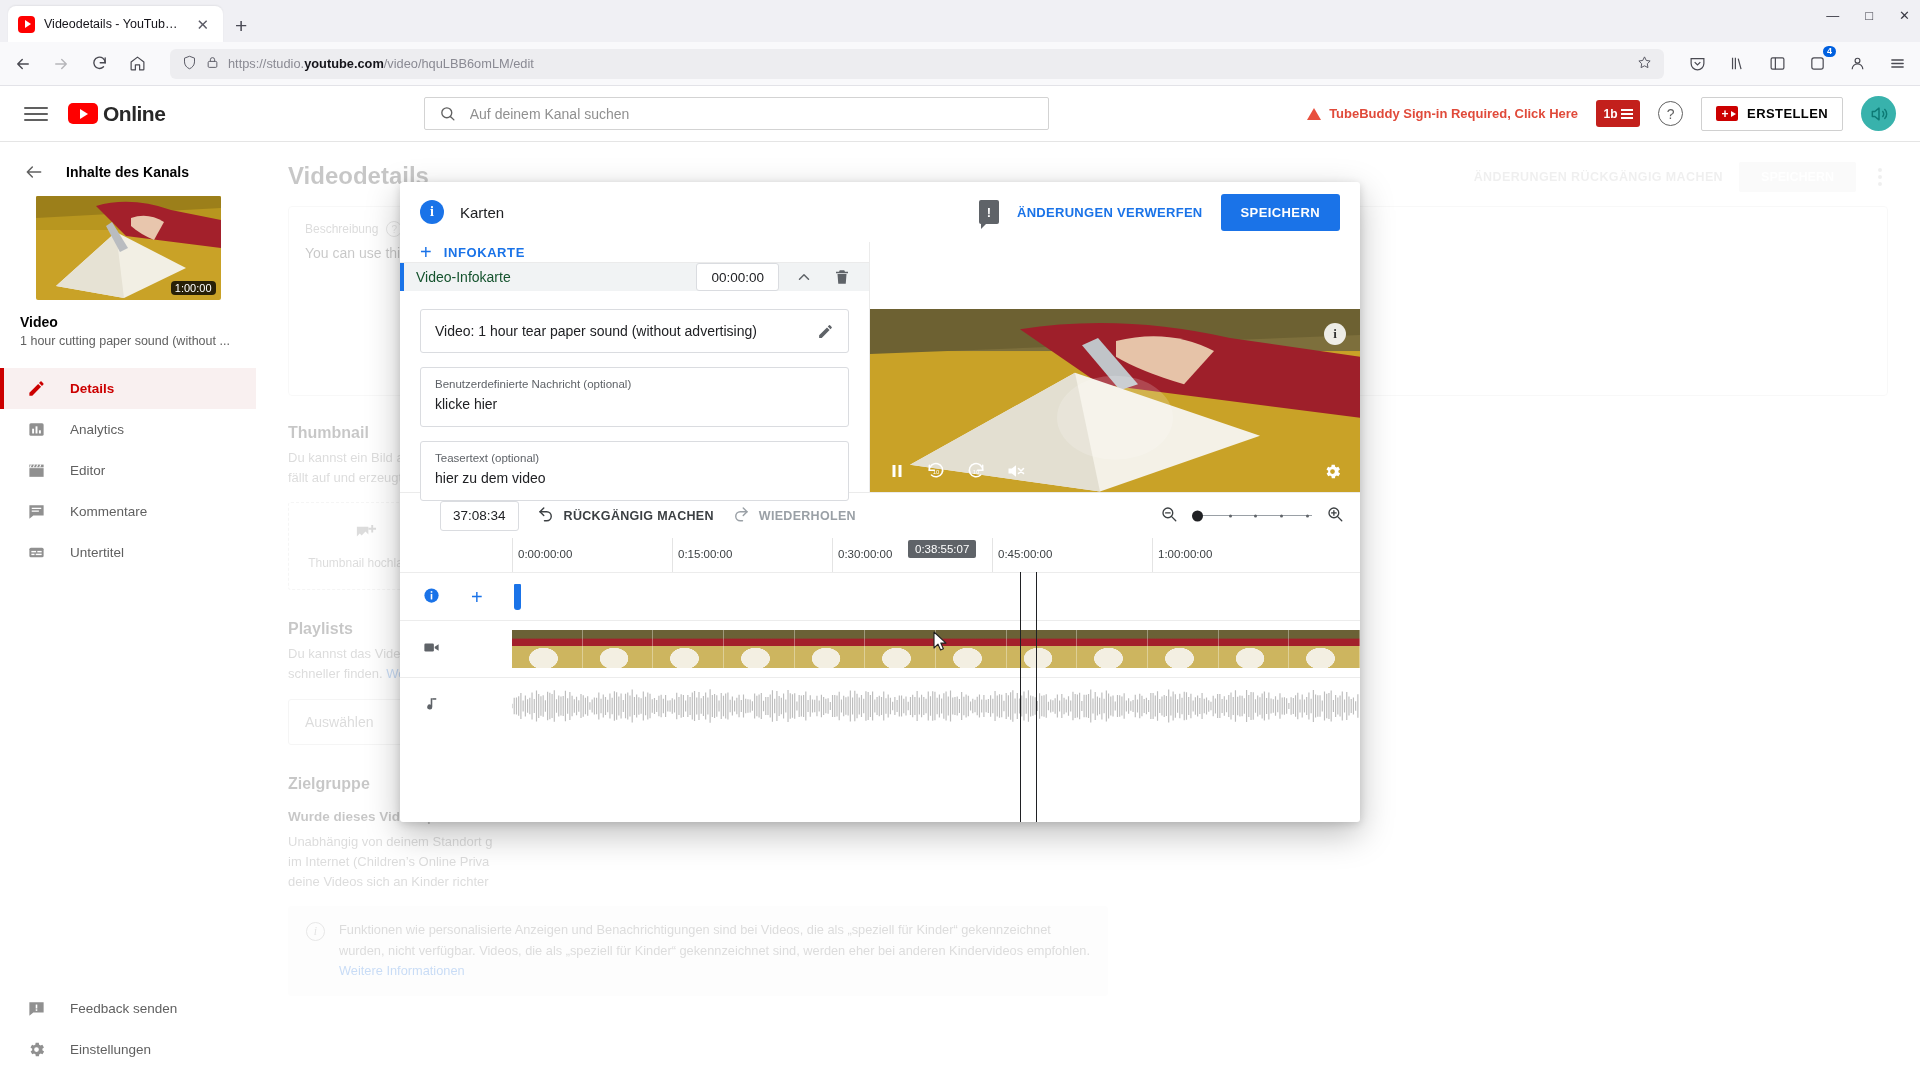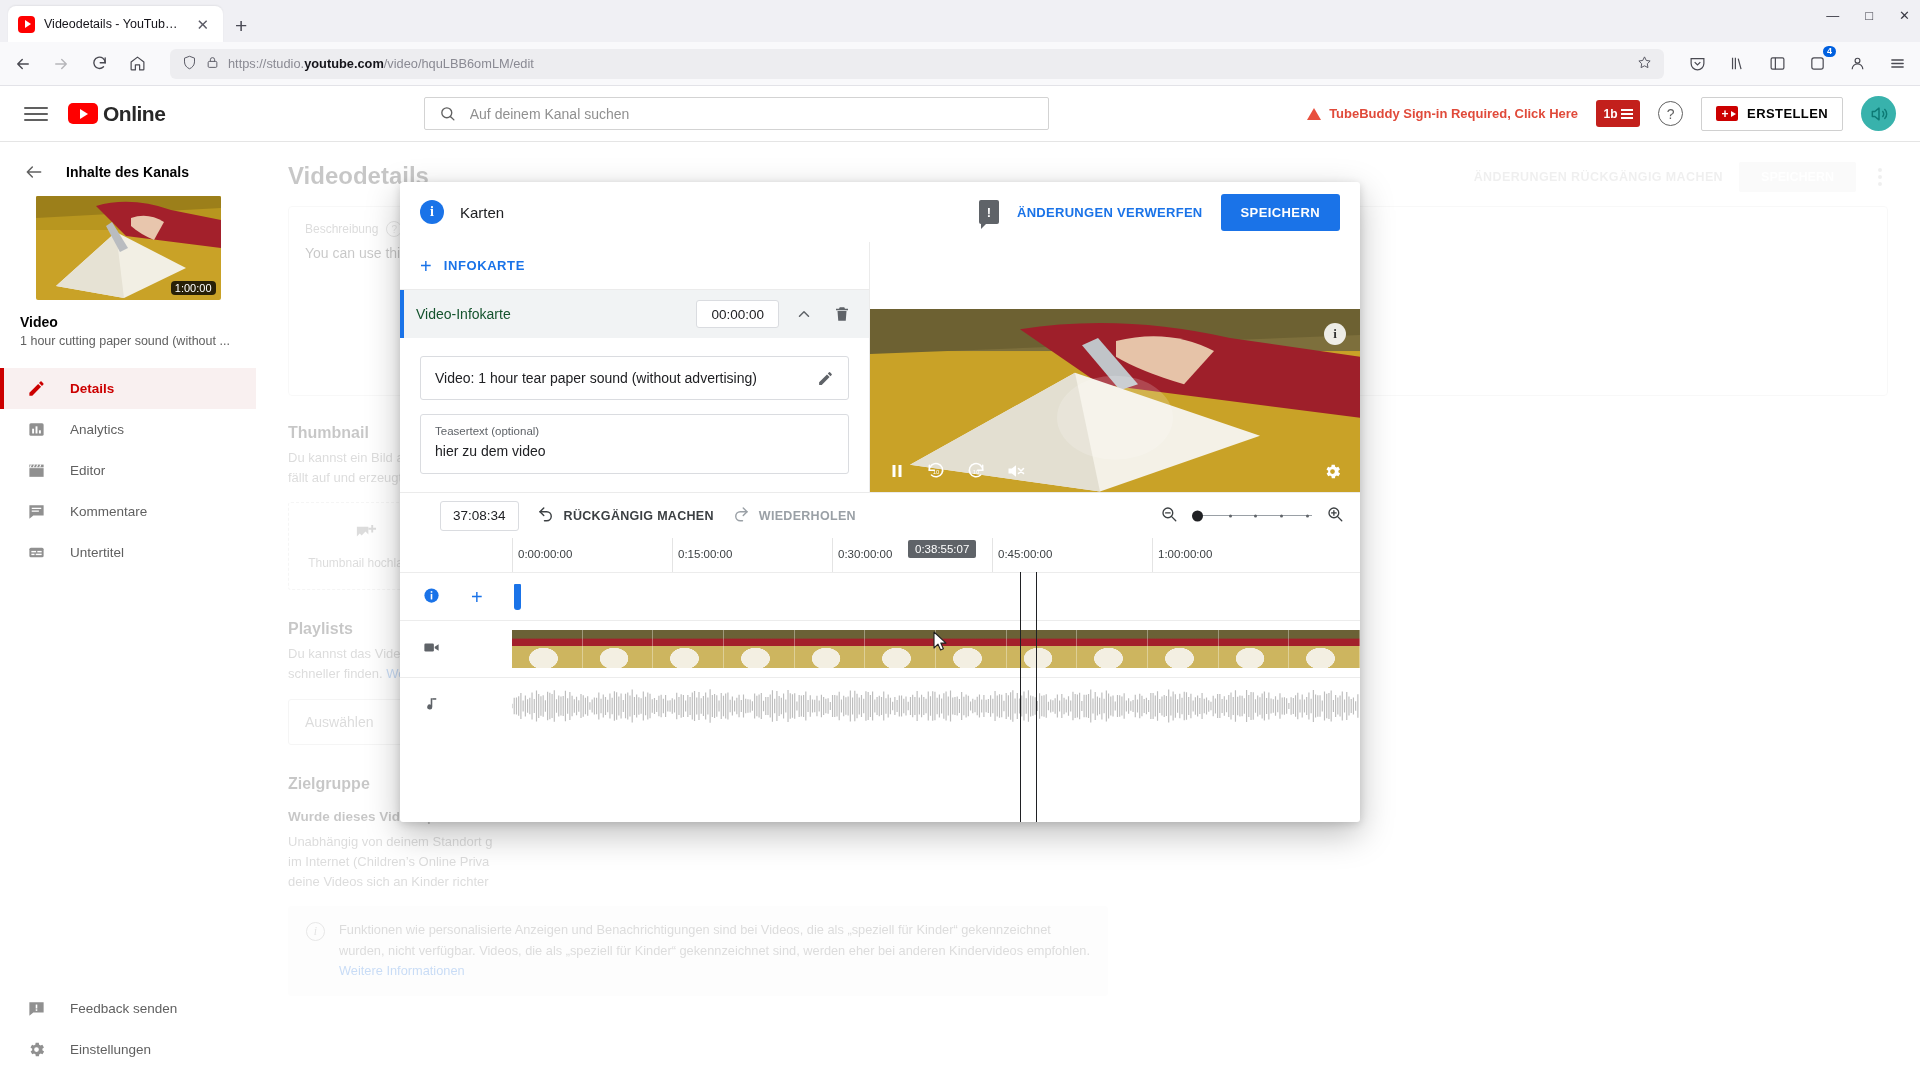--- a/index.html
+++ b/index.html
@@ -647,20 +647,24 @@
           </div>
 
           <div class="card-detail">
             <div class="fld single">
               <span class="val">Video: 1 hour tear paper sound (without advertising)</span>
               <span class="pencil">
                 <svg width="17" height="17" viewBox="0 0 24 24" fill="currentColor">
                     <path d="M3 17.3V21h3.7L17.8 9.9l-3.7-3.7L3 17.3zM20.7 7a1 1 0 000-1.4l-2.3-2.3a1 1 0 00-1.4 0l-1.8 1.8 3.7 3.7L20.7 7z"></path>
                   </svg>
               </span>
+            </div>
+            <div class="fld multi">
+              <div class="sub">Benutzerdefinierte Nachricht (optional)</div>
+              <div class="val">klicke hier</div>
             </div>
             <div class="fld multi">
               <div class="sub">Teasertext (optional)</div>
               <div class="val">hier zu dem video</div>
             </div>
           </div>
         </div>
 
         <div class="preview-pane">
           <div style="height:92px;background:#fff"></div>

